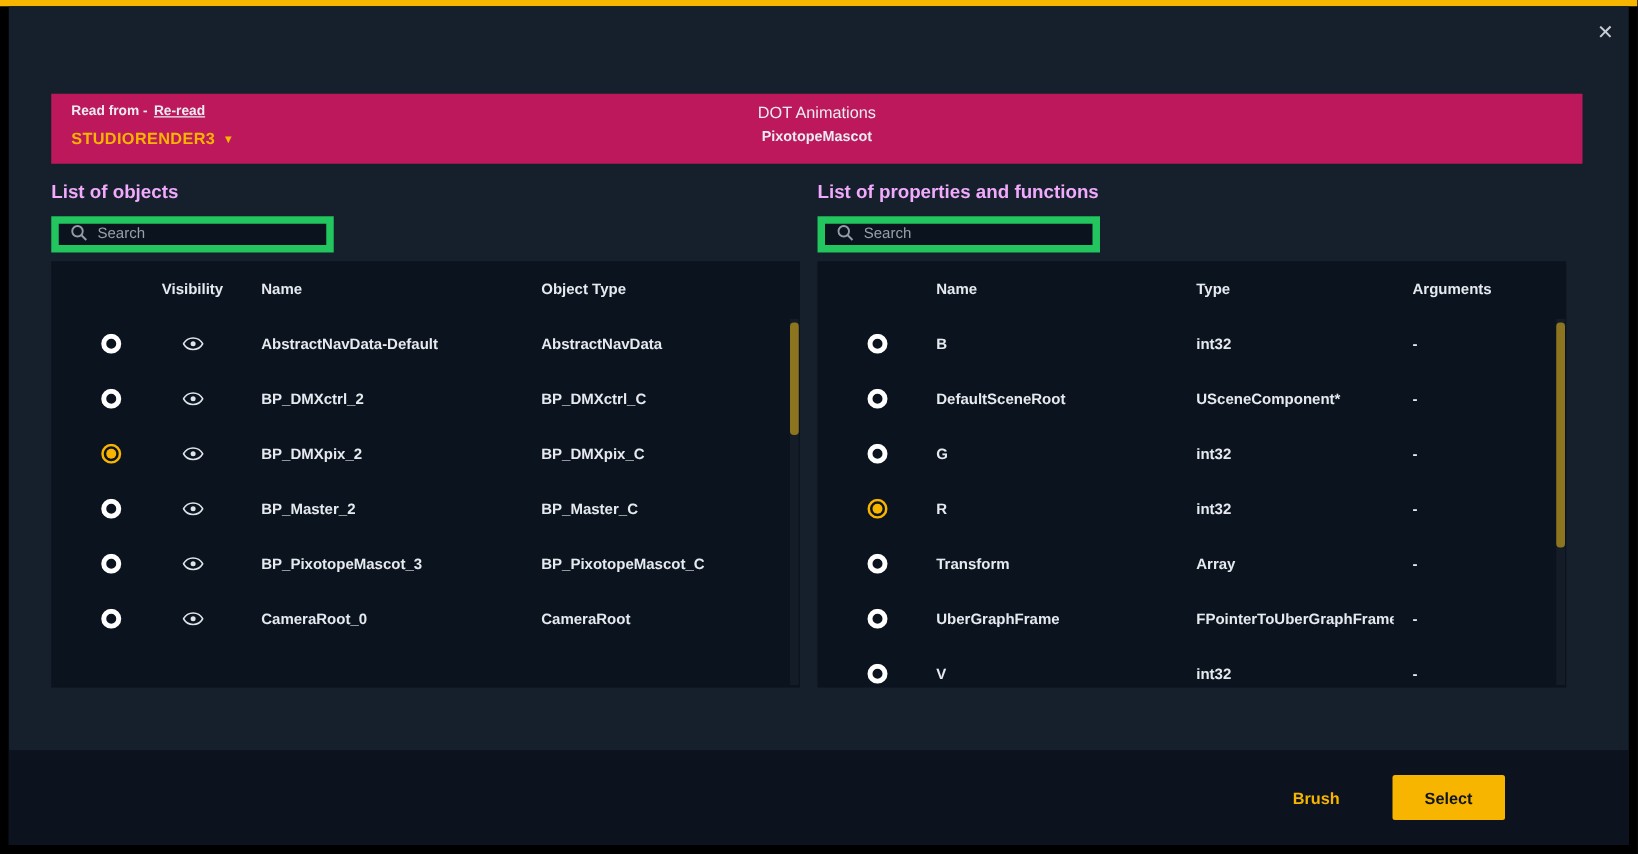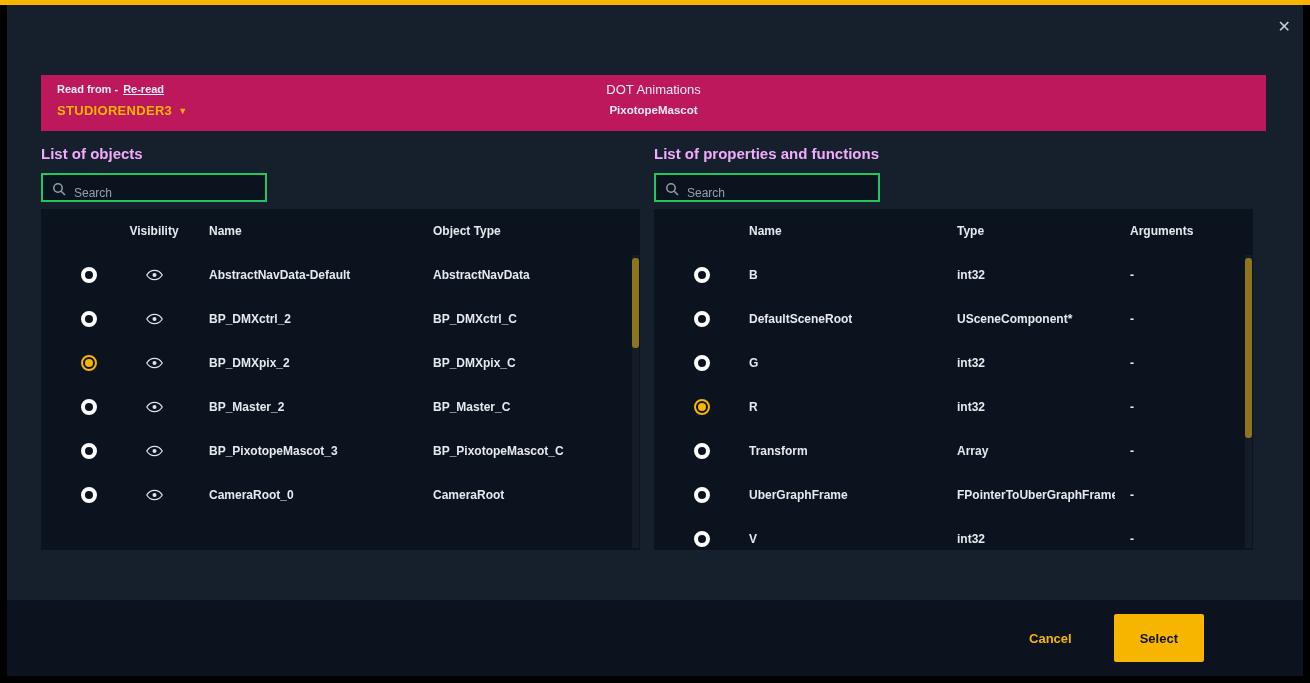--- a/index.html
+++ b/index.html
@@ -47,22 +47,22 @@
   .title { font-size:13px; font-weight:400; color:#e9edf2; }
   .subtitle { margin-top:7px; font-size:11.5px; font-weight:700; color:#e9edf2; }
 
   
   .panel { position:absolute; top:140px; width:599px; }
   .panel.objects { left:34px; }
   .panel.props   { left:647px; }
   .panel-title { font-size:15px; font-weight:700; color:#f0abfc; height:18px; }
   .search {
     margin-top:10px; width:226px; height:29px;
-    background:#0b131e; border:2px solid #22c55e;
-    display:flex; align-items:flex-end; gap:8px; padding:0 9px;
+    background:#0b131e; border:6px solid #22c55e;
+    display:flex; align-items:flex-start; gap:8px; padding:0 9px;
   }
   .search input {
     background:transparent; border:none; outline:none;
     color:#dfe4ea; font-size:12px; width:100%;
     font-family:"Liberation Sans", sans-serif;
   }
   .search input::placeholder { color:#96a0ac; }
 
   .table {
     margin-top:7px; width:599px; height:341px;
@@ -108,21 +108,21 @@
     padding-right:99px; gap:42px;
   }
   .btn-cancel {
     background:transparent; border:none; color:#f7b500;
     font-size:13px; font-weight:700; cursor:pointer;
     font-family:"Liberation Sans", sans-serif;
   }
   .btn-select {
     background:#f7b500; border:none; color:#10161f;
     font-size:13px; font-weight:700; cursor:pointer;
-    height:48px; padding:0 26px; border-radius:2px;
+    height:36px; padding:0 26px; border-radius:2px;
     font-family:"Liberation Sans", sans-serif;
   }
 </style>
 </head>
 <body>
 
 <div class="top-accent"></div>
 
 <div class="dialog">
 
@@ -354,17 +354,17 @@
     <div class="cell pad">-</div>
   </div>
 </div>
       <div class="vscroll">
         <div class="vthumb"></div>
       </div>
     </div>
   </section>
 
   <div class="footer">
-    <button class="btn-cancel">Cancel</button>
+    <button class="btn-cancel">Brush</button>
     <button class="btn-select">Select</button>
   </div>
 
 </div>
 
 </body></html>

